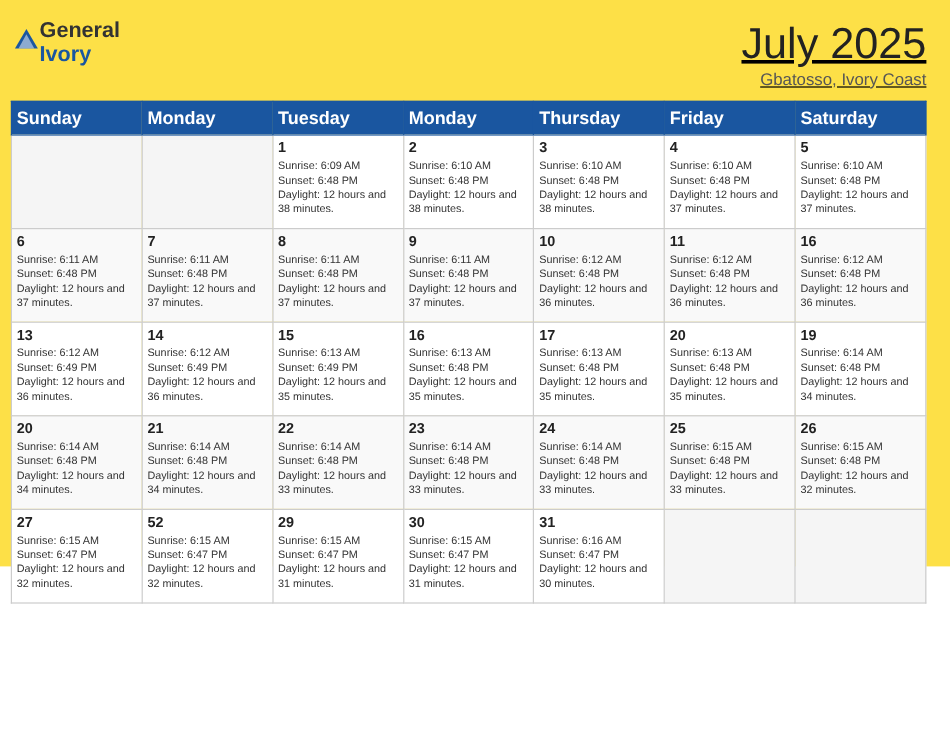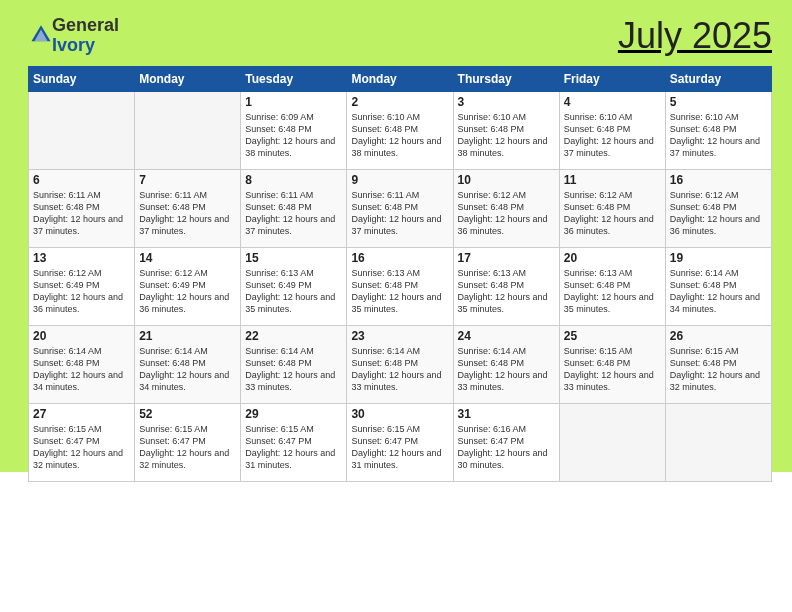--- a/index.html
+++ b/index.html
@@ -6,22 +6,22 @@
     body {
       font-family: Arial, sans-serif;
       background: #fff;
       width: 792px;
       height: 612px;
       overflow: hidden;
     }
     .page {
       width: 792px;
       height: 472px;
-      background: #bef264;
-      padding: 16px 20px 12px 28px;
+      background: #fde047;
+      padding: 16px 20px 12px 9px;
     }
     .header {
       display: flex;
       justify-content: space-between;
       align-items: flex-start;
       margin-bottom: 10px;
     }
     .logo {
       display: flex;
       align-items: center;
@@ -57,21 +57,21 @@
       color: #555;
       margin-top: 2px;
     }
     .calendar {
       width: 100%;
       border-collapse: collapse;
     }
     .calendar th {
       background: #1a56a0;
       color: #fff;
-      font-size: 12px;
+      font-size: 15px;
       font-weight: bold;
       padding: 5px 4px;
       text-align: left;
       border: 1px solid #1a56a0;
     }
     .calendar td {
       border: 1px solid #ccc;
       vertical-align: top;
       padding: 3px 4px;
       width: calc(100% / 7);
@@ -110,20 +110,21 @@
           <polygon points="15,8 24,24 6,24" fill="#fff" opacity="0.5"></polygon>
         </svg>
       </div>
       <div class="logo-text">
         <span class="logo-general">General</span><br>
         <span class="logo-blue">Ivory</span>
       </div>
     </div>
     <div class="title-block">
       <div class="title-month">July 2025</div>
+      <div class="title-location">Gbatosso, Ivory Coast</div>
     </div>
   </div>
 
   <table class="calendar">
     <thead>
       <tr>
       <th>Sunday</th>
           <th>Monday</th>
           <th>Tuesday</th>
           <th>Monday</th>

